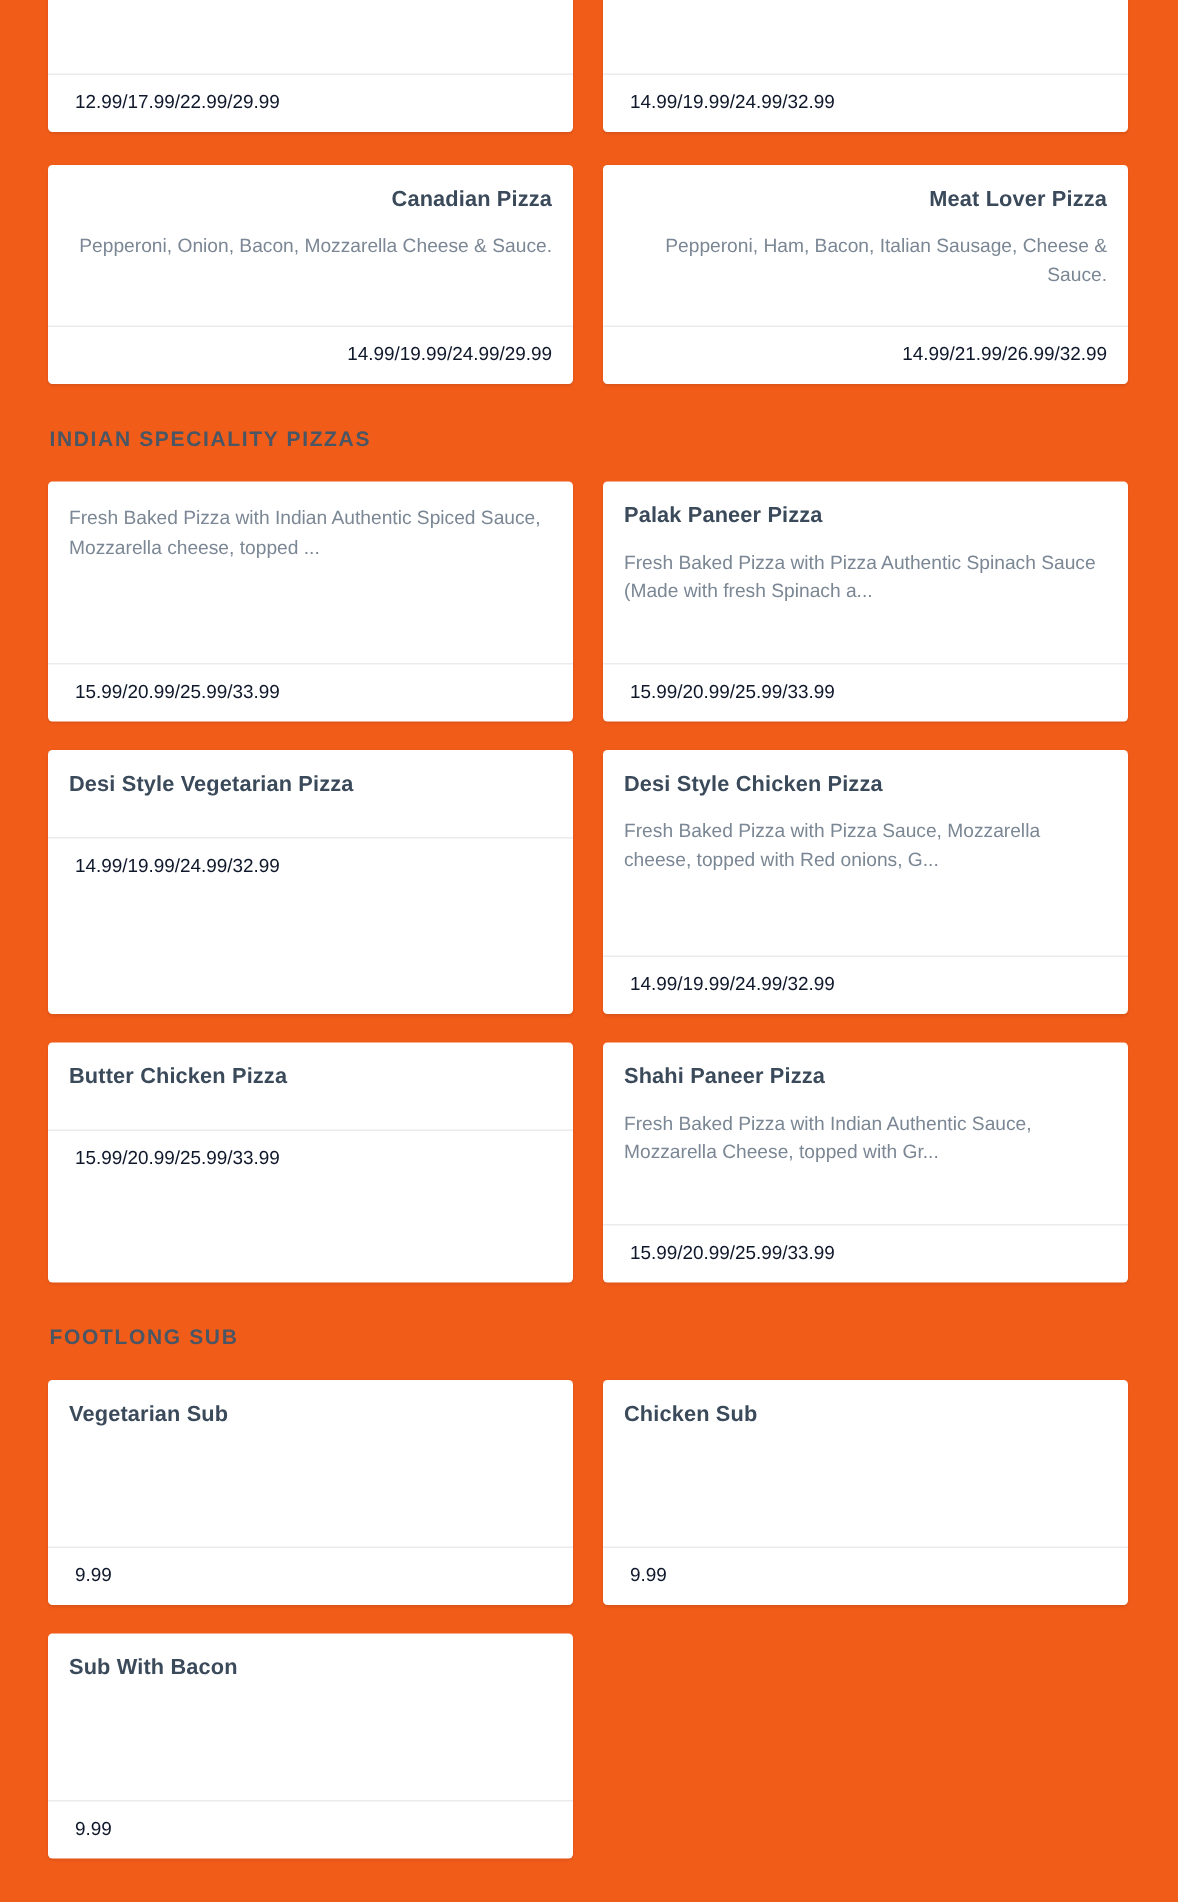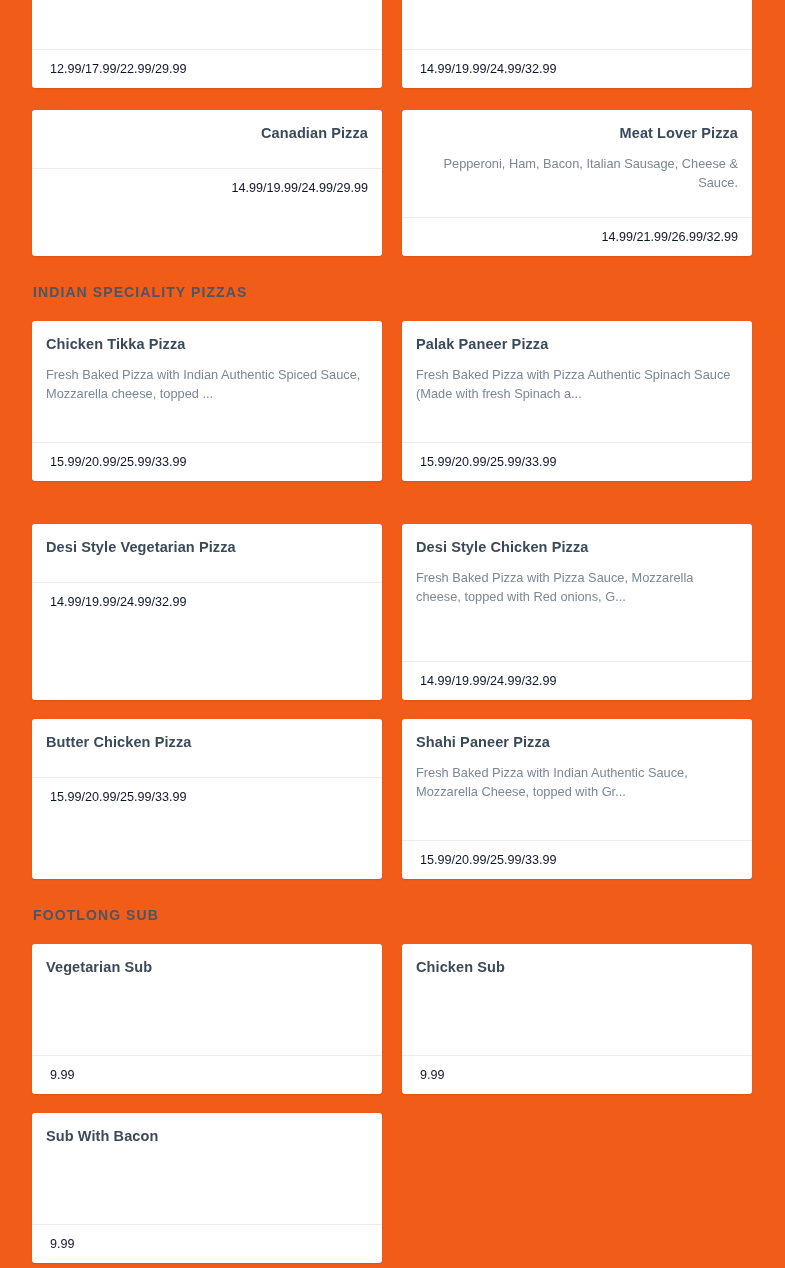--- a/index.html
+++ b/index.html
@@ -53,21 +53,21 @@
     border-top: 1px solid #ebebeb;
     margin: 14px -14px 0 -14px;
     padding: 9px 14px 11px 18px;
   }
   .card-price {
     font-size: 12.6px;
     color: #0f172a;
   }
   .card.tall-1 { min-height: 146px; text-align: right; }
   .card.tall-2 { min-height: 160px; }
-  .card.tall-3 { min-height: 176px; margin-top: 24px; }
+  .card.tall-3 { min-height: 176px; }
   .card.plain { min-height: 150px; }
 
   .section-heading {
     font-size: 14px;
     font-weight: bold;
     color: #4a5663;
     letter-spacing: 1.1px;
     margin: 28px 0 21px 1px;
     text-transform: uppercase;
   }
@@ -110,37 +110,37 @@
         <span class="card-price">14.99/19.99/24.99/32.99</span>
       </div>
     </div>
   </div>
 
   <div class="spacer-22"></div>
 
   <div class="grid">
     <div class="card tall-1">
       <h3 class="card-title">Canadian Pizza</h3>
+      <p class="card-desc">Pepperoni, Onion, Bacon, Mozzarella Cheese &amp; Sauce.</p>
       <div class="card-price-wrap">
         <span class="card-price">14.99/19.99/24.99/29.99</span>
       </div>
     </div>
     <div class="card tall-1">
       <h3 class="card-title">Meat Lover Pizza</h3>
       <p class="card-desc">Pepperoni, Ham, Bacon, Italian Sausage, Cheese &amp; Sauce.</p>
       <div class="card-price-wrap">
         <span class="card-price">14.99/21.99/26.99/32.99</span>
       </div>
     </div>
   </div>
 
   <h2 class="section-heading">INDIAN SPECIALITY PIZZAS</h2>
   <div class="grid">
     <div class="card tall-2">
-      <h3 class="card-title">Chicken Tikka Pizza</h3>
       <p class="card-desc">Fresh Baked Pizza with Indian Authentic Spiced Sauce, Mozzarella cheese, topped ...</p>
       <div class="card-price-wrap">
         <span class="card-price">15.99/20.99/25.99/33.99</span>
       </div>
     </div>
     <div class="card tall-2">
       <h3 class="card-title">Palak Paneer Pizza</h3>
       <p class="card-desc">Fresh Baked Pizza with Pizza Authentic Spinach Sauce (Made with fresh Spinach a...</p>
       <div class="card-price-wrap">
         <span class="card-price">15.99/20.99/25.99/33.99</span>

